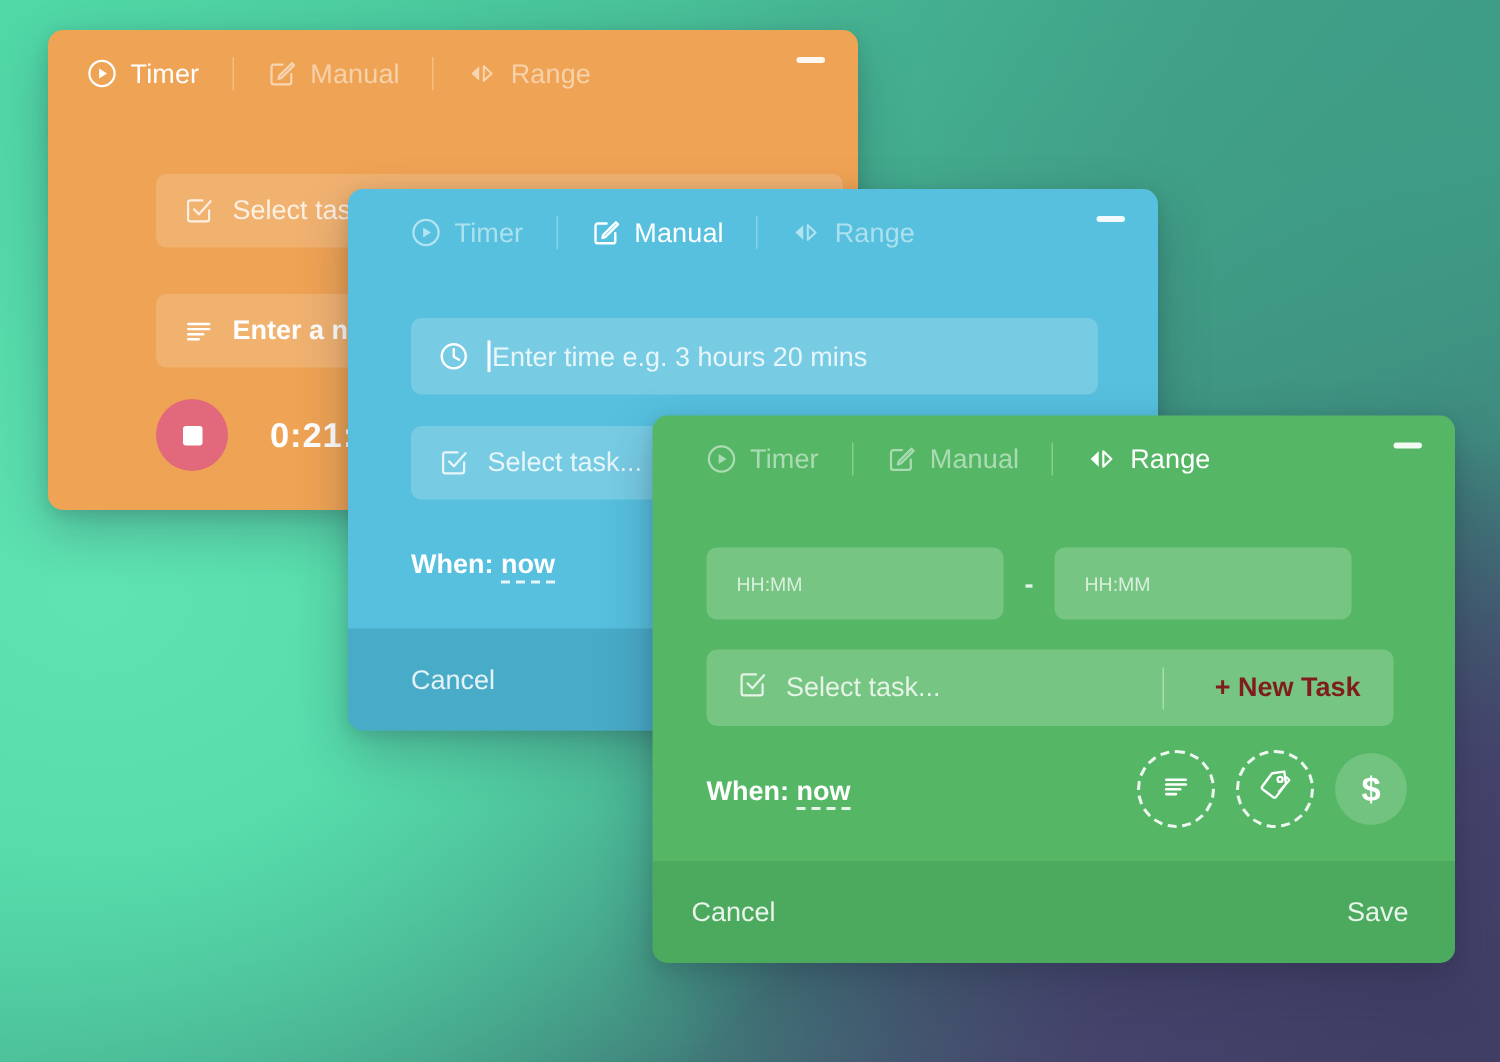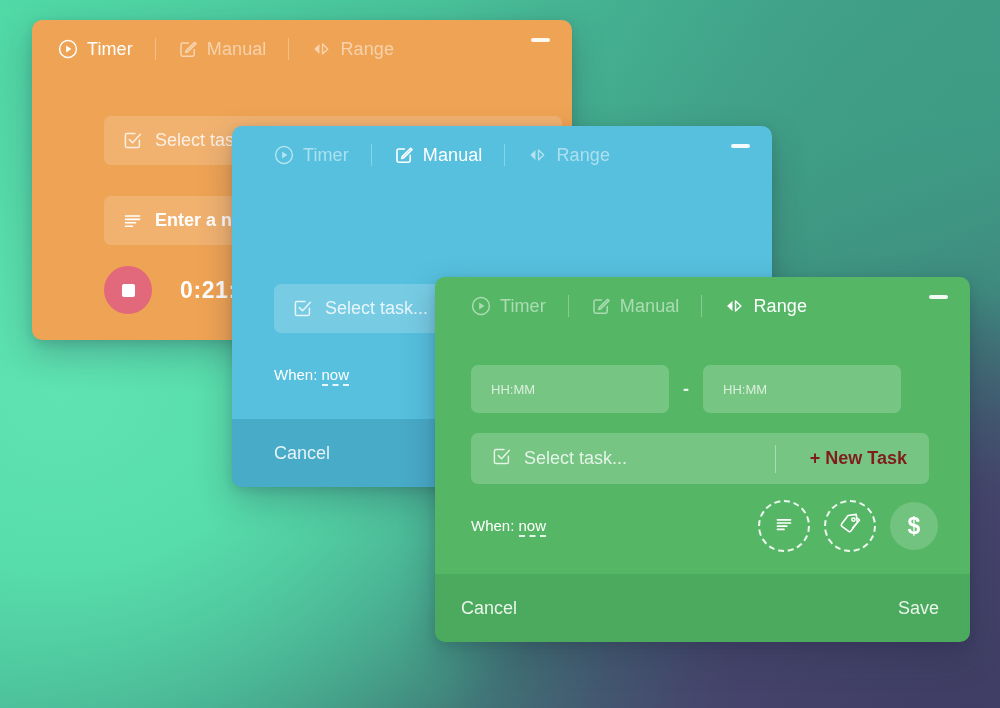--- a/index.html
+++ b/index.html
@@ -78,22 +78,22 @@
     height: 49px;
     padding: 0 18px;
     box-sizing: border-box;
     font-size: 18px;
     gap: 12px;
   }
   .field .f-ico { display: flex; align-items: center; justify-content: center; width: 21px; height: 21px; flex: 0 0 21px; }
   .field .f-txt { white-space: nowrap; }
 
   .when {
-    font-size: 15px;
-    font-weight: 400;
+    font-size: 18px;
+    font-weight: 700;
     color: #ffffff;
     white-space: nowrap;
   }
   .when .val {
     border-bottom: 2px dashed rgba(255,255,255,0.85);
     padding-bottom: 1px;
   }
 
   .footer {
     display: flex;
@@ -308,20 +308,29 @@
             <svg width="22" height="20" viewBox="0 0 22 20" fill="none">
               <path d="M9.3 4.6 L9.3 15.4 L3.6 10 Z" fill="rgba(255,255,255,0.55)"></path>
               <path d="M12.7 4.6 L12.7 15.4 L18.4 10 Z" stroke="rgba(255,255,255,0.55)" stroke-width="1.5" stroke-linejoin="round" fill="none"></path>
             </svg>
           </span>
           <span>Range</span>
         </div>
         <div class="minimize"></div>
       </div>
 
+      <div class="field row-time">
+        <span class="f-ico">
+          <svg width="21" height="21" viewBox="0 0 21 21" fill="none">
+            <circle cx="10.5" cy="10.5" r="8" stroke="#ffffff" stroke-width="1.6"></circle>
+            <path d="M10.5 5.8 V10.8 L14 12.8" stroke="#ffffff" stroke-width="1.6" stroke-linecap="round" stroke-linejoin="round"></path>
+          </svg>
+        </span>
+        <span class="f-txt"><span class="caret"></span><span>Enter time e.g. 3 hours 20 mins</span></span>
+      </div>
 
       <div class="field row-task">
         <span class="f-ico">
           <svg width="21" height="21" viewBox="0 0 21 21" fill="none">
             <path d="M17.4 10.2 V16 A1.6 1.6 0 0 1 15.8 17.6 H5 A1.6 1.6 0 0 1 3.4 16 V5.2 A1.6 1.6 0 0 1 5 3.6 H13" stroke="rgba(255,255,255,0.82)" stroke-width="1.5" stroke-linecap="round"></path>
             <path d="M7.4 9.6 L10.6 12.8 L18.4 4.2" stroke="rgba(255,255,255,0.82)" stroke-width="1.5" stroke-linecap="round" stroke-linejoin="round"></path>
           </svg>
         </span>
         <span class="f-txt">Select task...</span>
       </div>

